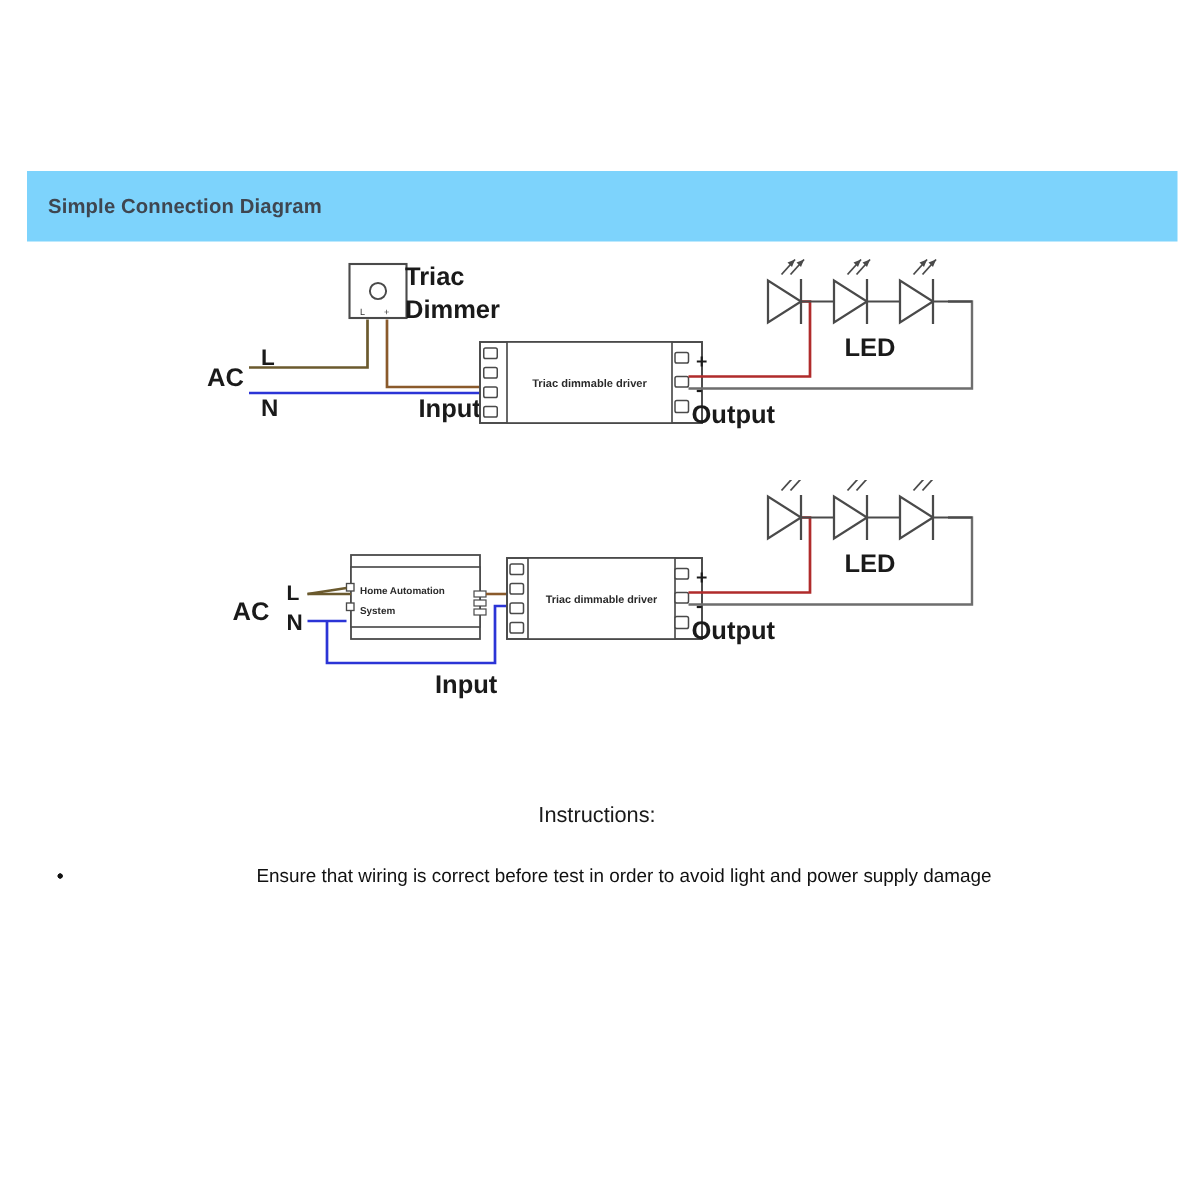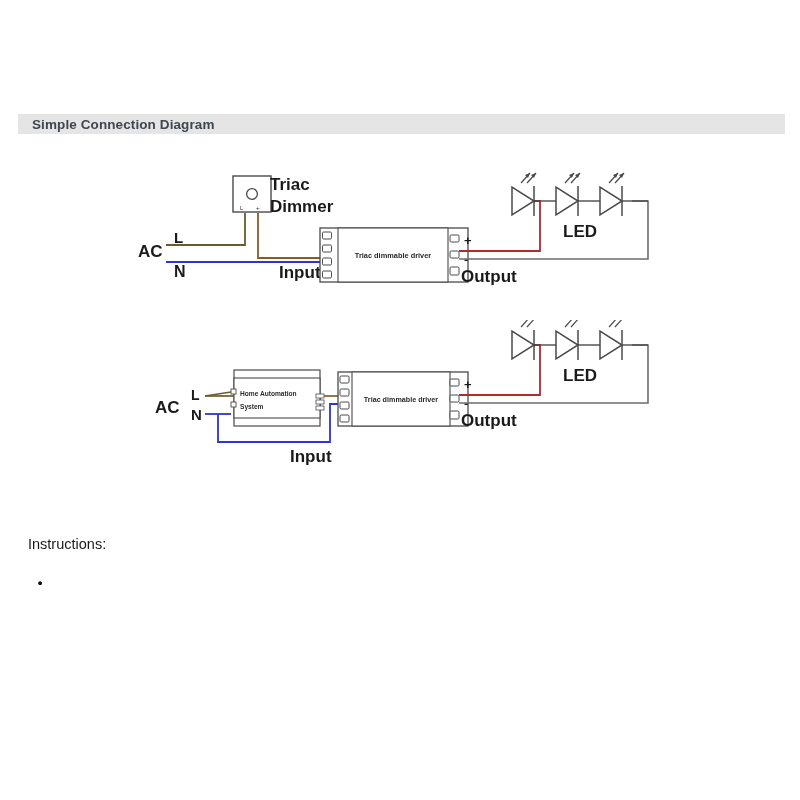--- a/index.html
+++ b/index.html
@@ -14,22 +14,22 @@
     font-family: "Liberation Sans", sans-serif;
     overflow: hidden;
   }
 
   
   #section-header {
     position: absolute;
     left: 18px;
     top: 114px;
     width: 767px;
-    height: 20px;
-    background: #e5e5e5;
+    height: 47px;
+    background: #7dd3fc;
     display: flex;
     align-items: center;
   }
   #section-header .title {
     margin-left: 14px;
     font-size: 13.5px;
     font-weight: bold;
     color: #3F4650;
     letter-spacing: 0.1px;
   }
@@ -42,20 +42,21 @@
   #diagram-1 { top: 165px; }
   #diagram-2 { top: 320px; }
 
   
   #instructions {
     position: absolute;
     left: 28px;
     top: 536px;
     width: 740px;
     color: #111111;
+    text-align: center;
   }
   #instructions .instr-heading {
     font-size: 14.5px;
     color: #1a1a1a;
     margin-bottom: 22px;
   }
   #instructions ul {
     list-style: none;
     margin: 0;
     padding: 0;
@@ -239,15 +240,16 @@
   <div class="instr-heading">Instructions:</div>
   <ul>
     <li>
       <span class="bullet">•</span>
     </li>
     <li>
       <span class="bullet">•</span>
     </li>
     <li>
       <span class="bullet">•</span>
+      <span>Ensure that wiring is correct before test in order to avoid light and power supply damage</span>
     </li>
   </ul>
 </div>
 
 </body></html>

